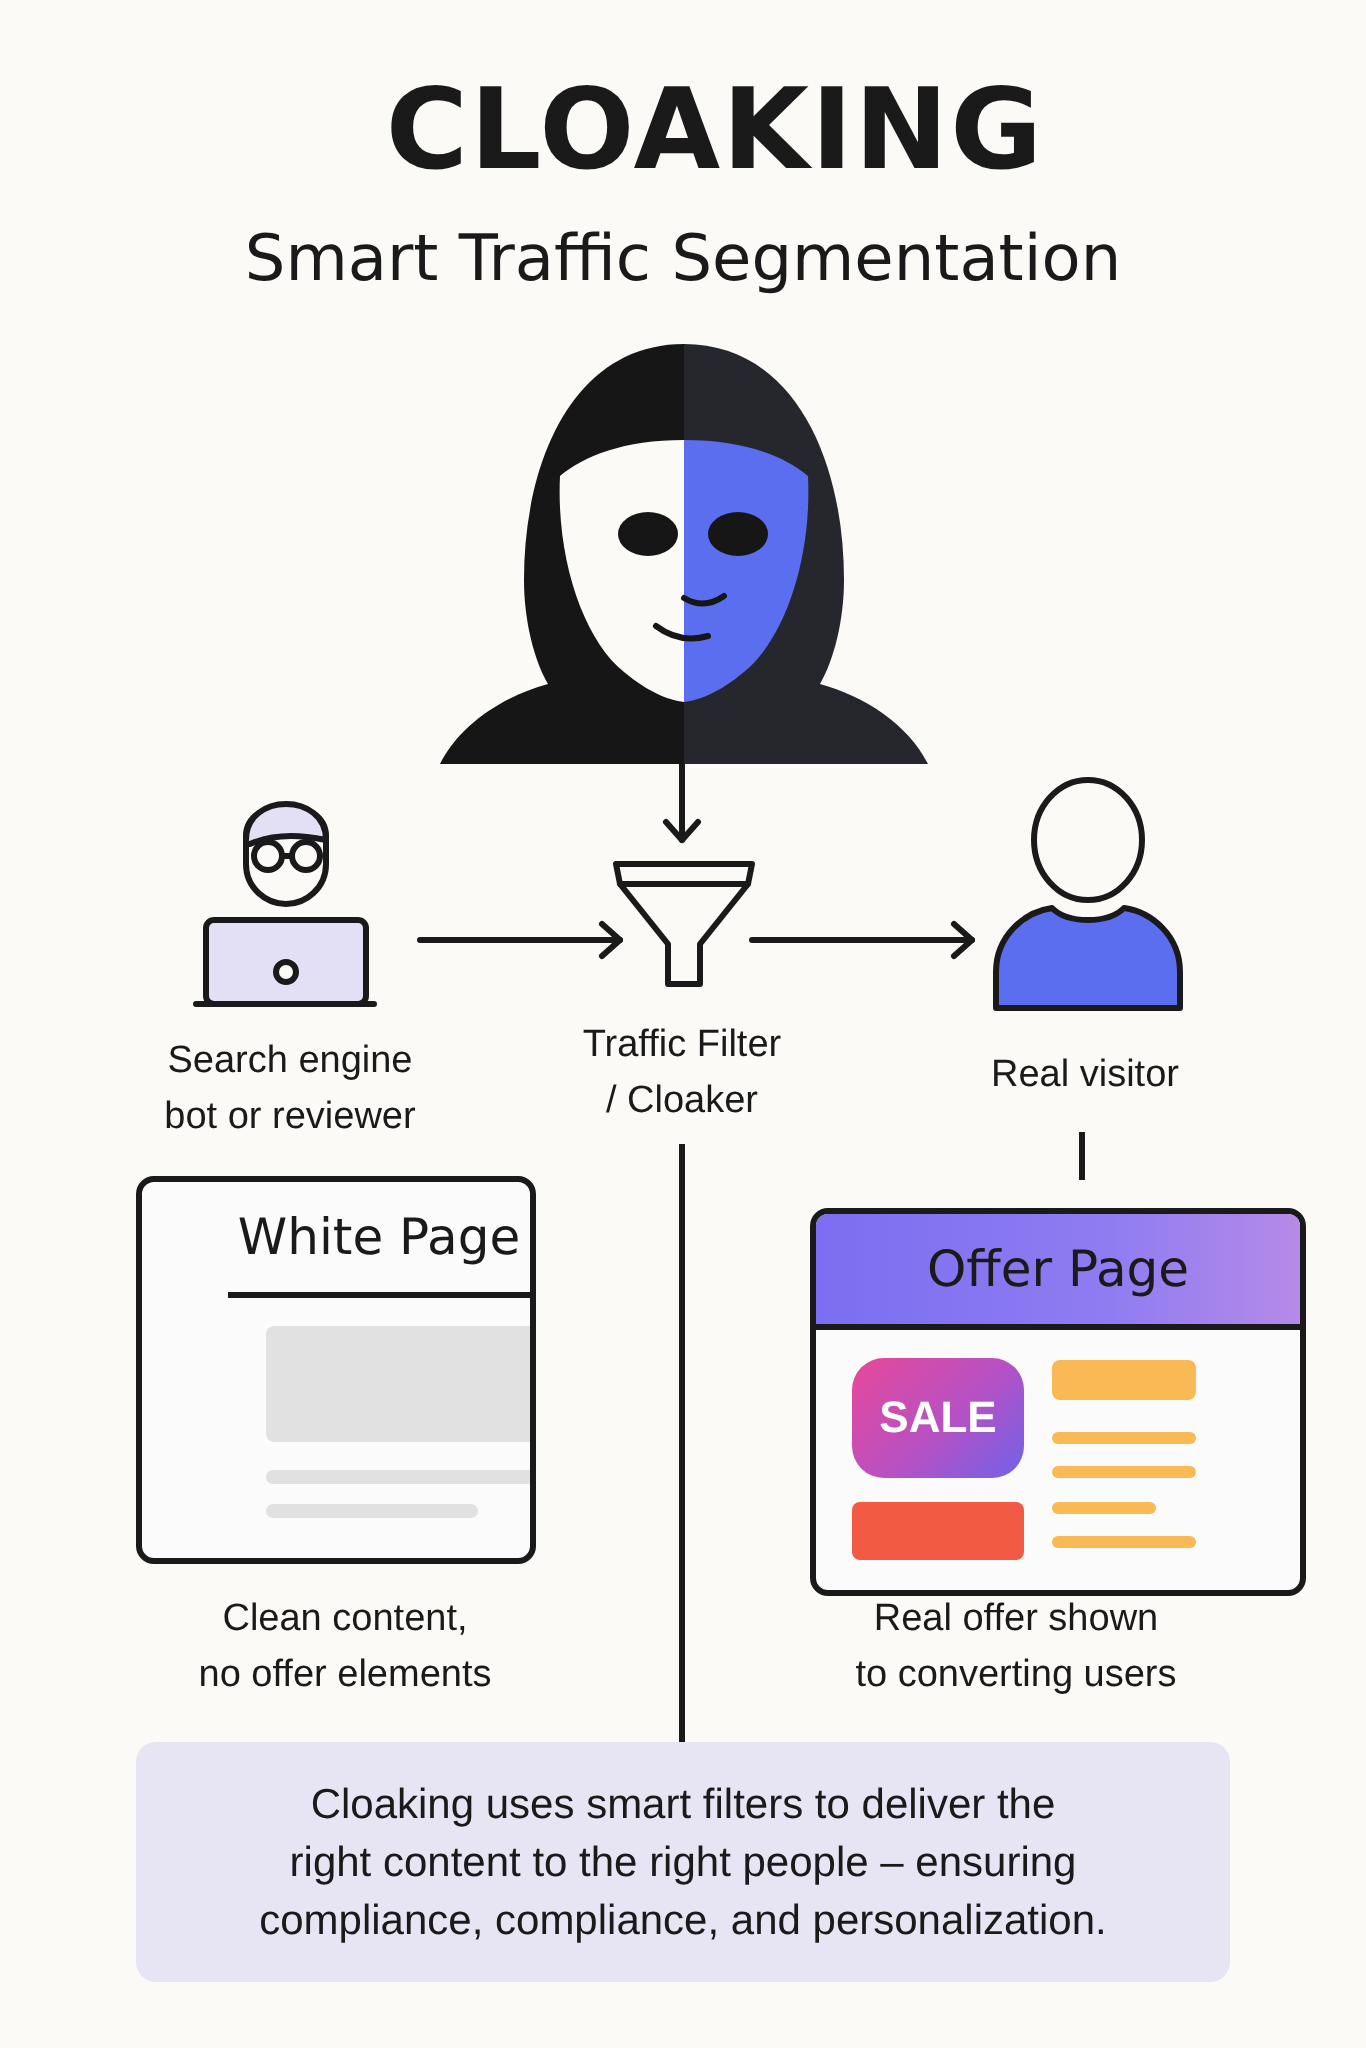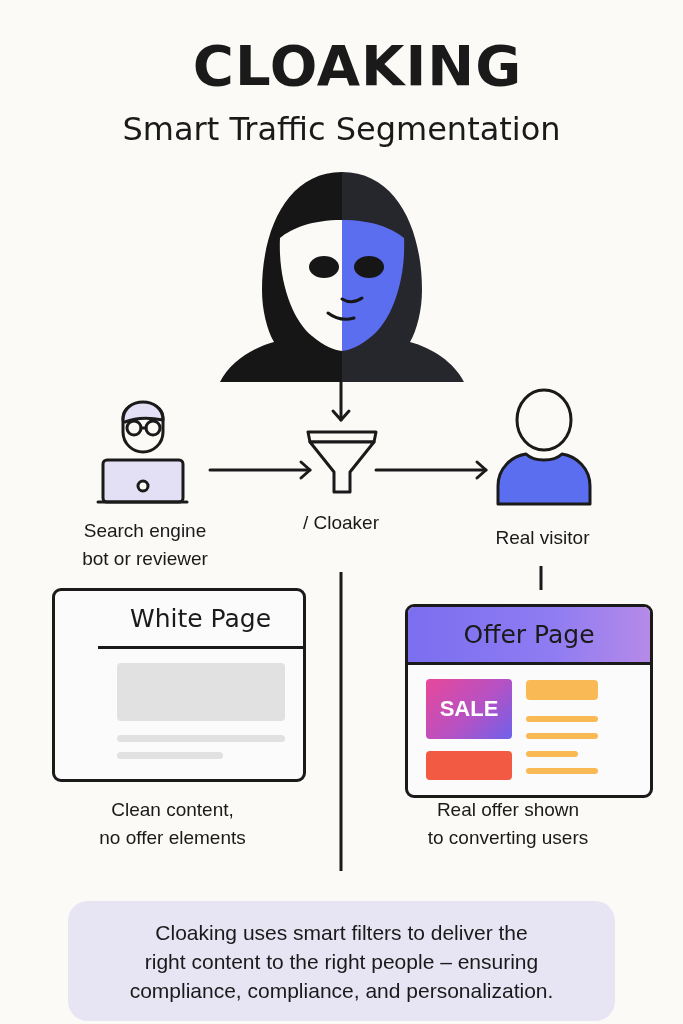--- a/index.html
+++ b/index.html
@@ -20,21 +20,21 @@
     .label-bold { font-weight: normal; font-size: 19px; }
     .card {
       border: 3px solid #1a1a1a; border-radius: 9px; background: #fbfbfb; overflow: hidden; box-sizing: border-box;
     }
     .card-header {
       height: 58px; border-bottom: 3px solid #1a1a1a; display: flex; align-items: center; justify-content: center;
       font-family: "DejaVu Sans", sans-serif; font-size: 25px; box-sizing: border-box;
     }
     .offer .card-header { background: linear-gradient(90deg, #7b6ef0 0%, #8f7cf2 60%, #b58ae8 100%); }
     .summary {
-      left: 68px; top: 901px; width: 547px; height: 120px; background: #e7e4f4; border-radius: 20px;
+      left: 68px; top: 871px; width: 547px; height: 120px; background: #e7e4f4; border-radius: 10px;
       display: flex; align-items: center; justify-content: center; text-align: center;
       font-size: 21px; line-height: 29px;
     }
   </style>
 </head>
 <body>
 
 <div class="abs title">CLOAKING</div>
 <div class="abs subtitle">Smart Traffic Segmentation</div>
 
@@ -108,41 +108,42 @@
     <ellipse cx="50" cy="32" rx="27" ry="30" fill="#fbfaf6"></ellipse>
     <path d="M4,116 L4,98 C4,80 18,68 32,66 C40,74 60,74 68,66 C82,68 96,80 96,98 L96,116 Z" fill="#5b6ef0"></path>
   </g>
 </svg>
 
 <div class="abs label" style="left:40px;top:517px;width:210px;">
   <div>Search engine</div>
   <div>bot or reviewer</div>
 </div>
 <div class="abs label" style="left:241px;top:509px;width:200px;">
+  <div>Traffic Filter</div>
   <div>/ Cloaker</div>
 </div>
 <div class="abs label label-bold" style="left:450px;top:524px;width:185px;">Real visitor</div>
 
-<div class="abs card" style="left:52px;top:588px;width:254px;height:194px;padding-left:43px;">
+<div class="abs card" style="left:68px;top:588px;width:200px;height:194px;padding-left:43px;">
   <div class="card-header">White Page</div>
   <div style="position:relative;height:130px;">
     <div class="abs" style="left:19px;top:14px;width:168px;height:58px;background:#e1e1e1;border-radius:4px;"></div>
     <div class="abs" style="left:19px;top:86px;width:168px;height:7px;background:#e1e1e1;border-radius:4px;"></div>
     <div class="abs" style="left:19px;top:103px;width:106px;height:7px;background:#e1e1e1;border-radius:4px;"></div>
   </div>
 </div>
 <div class="abs label" style="left:40px;top:796px;width:265px;">
   <div>Clean content,</div>
   <div>no offer elements</div>
 </div>
 
 <div class="abs card offer" style="left:405px;top:604px;width:248px;height:194px;">
   <div class="card-header">Offer Page</div>
   <div style="position:relative;height:130px;">
-    <div class="abs" style="left:18px;top:14px;width:86px;height:60px;border-radius:4px;background:linear-gradient(135deg,#e8489a 0%,#b651c4 55%,#6f62ea 100%);display:flex;align-items:center;justify-content:center;color:#ffffff;font-weight:bold;font-size:22px;">SALE</div>
+    <div class="abs" style="left:18px;top:14px;width:86px;height:60px;border-radius:16px;background:linear-gradient(135deg,#e8489a 0%,#b651c4 55%,#6f62ea 100%);display:flex;align-items:center;justify-content:center;color:#ffffff;font-weight:bold;font-size:22px;">SALE</div>
     <div class="abs" style="left:18px;top:86px;width:86px;height:29px;border-radius:4px;background:#f25a43;"></div>
     <div class="abs" style="left:118px;top:15px;width:72px;height:20px;border-radius:4px;background:#f9b955;"></div>
     <div class="abs" style="left:118px;top:51px;width:72px;height:6px;border-radius:3px;background:#f9b955;"></div>
     <div class="abs" style="left:118px;top:68px;width:72px;height:6px;border-radius:3px;background:#f9b955;"></div>
     <div class="abs" style="left:118px;top:86px;width:52px;height:6px;border-radius:3px;background:#f9b955;"></div>
     <div class="abs" style="left:118px;top:103px;width:72px;height:6px;border-radius:3px;background:#f9b955;"></div>
   </div>
 </div>
 <div class="abs label" style="left:378px;top:796px;width:260px;">
   <div>Real offer shown</div>

